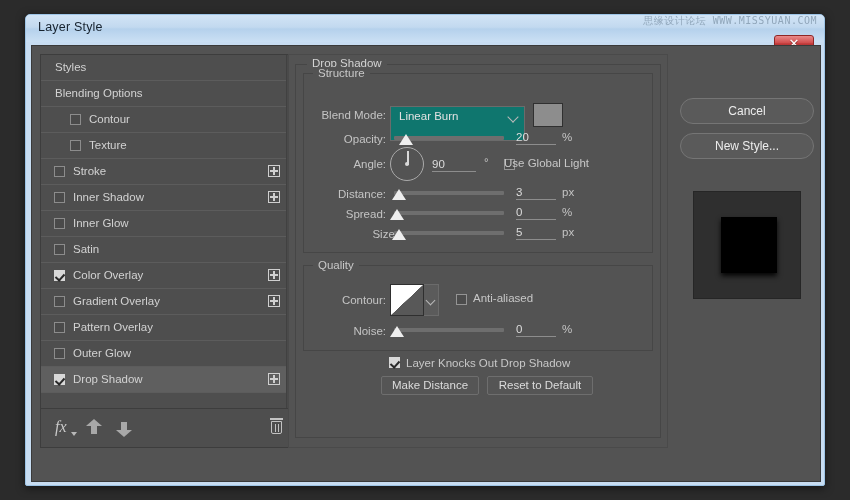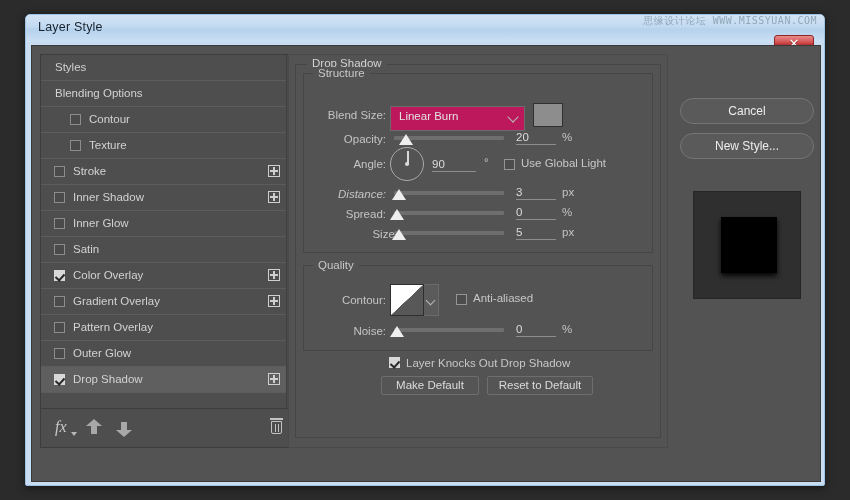--- a/index.html
+++ b/index.html
@@ -221,22 +221,22 @@
   .cb2.on:after{
     content:"";position:absolute;left:2px;top:1px;width:4px;height:7px;
     border:solid #2a2a2a;border-width:0 2px 2px 0;transform:rotate(42deg);
   }
   .cb2-label{
     position:absolute;font-size:11.5px;color:#c7c7c7;white-space:nowrap;
   }
 
   
   #blend-select{
-    position:absolute;left:86px;top:32px;width:135px;height:25px;
-    background:#be185d;border:1px solid #6b6b6b;
+    position:absolute;left:86px;top:32px;width:135px;height:35px;
+    background:#0f766e;border:1px solid #6b6b6b;
     box-sizing:border-box;cursor:pointer;
   }
   #blend-select .val{
     position:absolute;left:8px;top:3px;font-size:11.5px;color:#e2e2e2;
   }
   #blend-select .chev{
     position:absolute;right:7px;top:6px;width:7px;height:7px;
     border-right:1.5px solid #b9b9b9;border-bottom:1.5px solid #b9b9b9;
     transform:rotate(45deg);
   }
@@ -419,44 +419,44 @@
     </div>
 
     <div id="settings-panel">
 
       <div class="group" id="outer-frame"></div>
       <div id="section-title">Drop Shadow</div>
 
       <div class="group" id="structure-group">
         <div class="group-title">Structure</div>
 
-        <div class="fld-label" style="left:4px;top:35px;width:78px;">Blend Size:</div>
+        <div class="fld-label" style="left:4px;top:35px;width:78px;">Blend Mode:</div>
         <div id="blend-select">
           <div class="val">Linear Burn</div>
           <div class="chev"></div>
         </div>
         <div id="shadow-color" style="background: rgb(141, 141, 141);"></div>
 
         <div class="fld-label" style="left:4px;top:59px;width:78px;">Opacity:</div>
         <div class="slider-track" style="left:90px;top:62px;width:110px;"></div>
         <div class="slider-thumb" style="left:95px;top:60px;"></div>
         <div class="num-field" style="left:212px;top:57px;width:40px;">20</div>
         <div class="unit" style="left:258px;top:57px;">%</div>
 
         <div class="fld-label" style="left:4px;top:84px;width:78px;">Angle:</div>
         <div id="angle-dial">
           <div class="needle"></div>
           <div class="hub"></div>
         </div>
         <div class="num-field" style="left:128px;top:84px;width:44px;">90</div>
         <div class="unit" style="left:180px;top:82px;">°</div>
         <div class="cb2" style="left:200px;top:85px;"></div>
-        <div class="cb2-label" style="left:217px;top:83px;">Use Global Light</div>
-
-        <div class="fld-label" style="left:4px;top:114px;width:78px;font-style:italic;">Distance:</div>
+        <div class="cb2-label" style="left:200px;top:83px;">Use Global Light</div>
+
+        <div class="fld-label" style="left:4px;top:114px;width:78px;">Distance:</div>
         <div class="slider-track" style="left:90px;top:117px;width:110px;"></div>
         <div class="slider-thumb" style="left:88px;top:115px;"></div>
         <div class="num-field" style="left:212px;top:112px;width:40px;">3</div>
         <div class="unit" style="left:258px;top:112px;">px</div>
 
         <div class="fld-label" style="left:4px;top:134px;width:78px;">Spread:</div>
         <div class="slider-track" style="left:90px;top:137px;width:110px;"></div>
         <div class="slider-thumb" style="left:86px;top:135px;"></div>
         <div class="num-field" style="left:212px;top:132px;width:40px;">0</div>
         <div class="unit" style="left:258px;top:132px;">%</div>
@@ -483,21 +483,21 @@
 
         <div class="fld-label" style="left:4px;top:59px;width:78px;">Noise:</div>
         <div class="slider-track" style="left:90px;top:62px;width:110px;"></div>
         <div class="slider-thumb" style="left:86px;top:60px;"></div>
         <div class="num-field" style="left:212px;top:57px;width:40px;">0</div>
         <div class="unit" style="left:258px;top:57px;">%</div>
       </div>
 
       <div class="cb2 on" id="knock-cb"></div>
       <div class="cb2-label" id="knock-label">Layer Knocks Out Drop Shadow</div>
-      <div class="default-btn" id="make-default">Make Default</div>
+      <div class="default-btn" id="make-default">Make Distance</div>
       <div class="default-btn" id="reset-default">Reset to Default</div>
     </div>
 
     <div id="right-panel">
       <div class="action-btn" id="cancel-btn">Cancel</div>
       <div class="action-btn" id="newstyle-btn">New Style...</div>
       <div id="preview-box">
         <div id="preview-swatch"></div>
       </div>
     </div>

